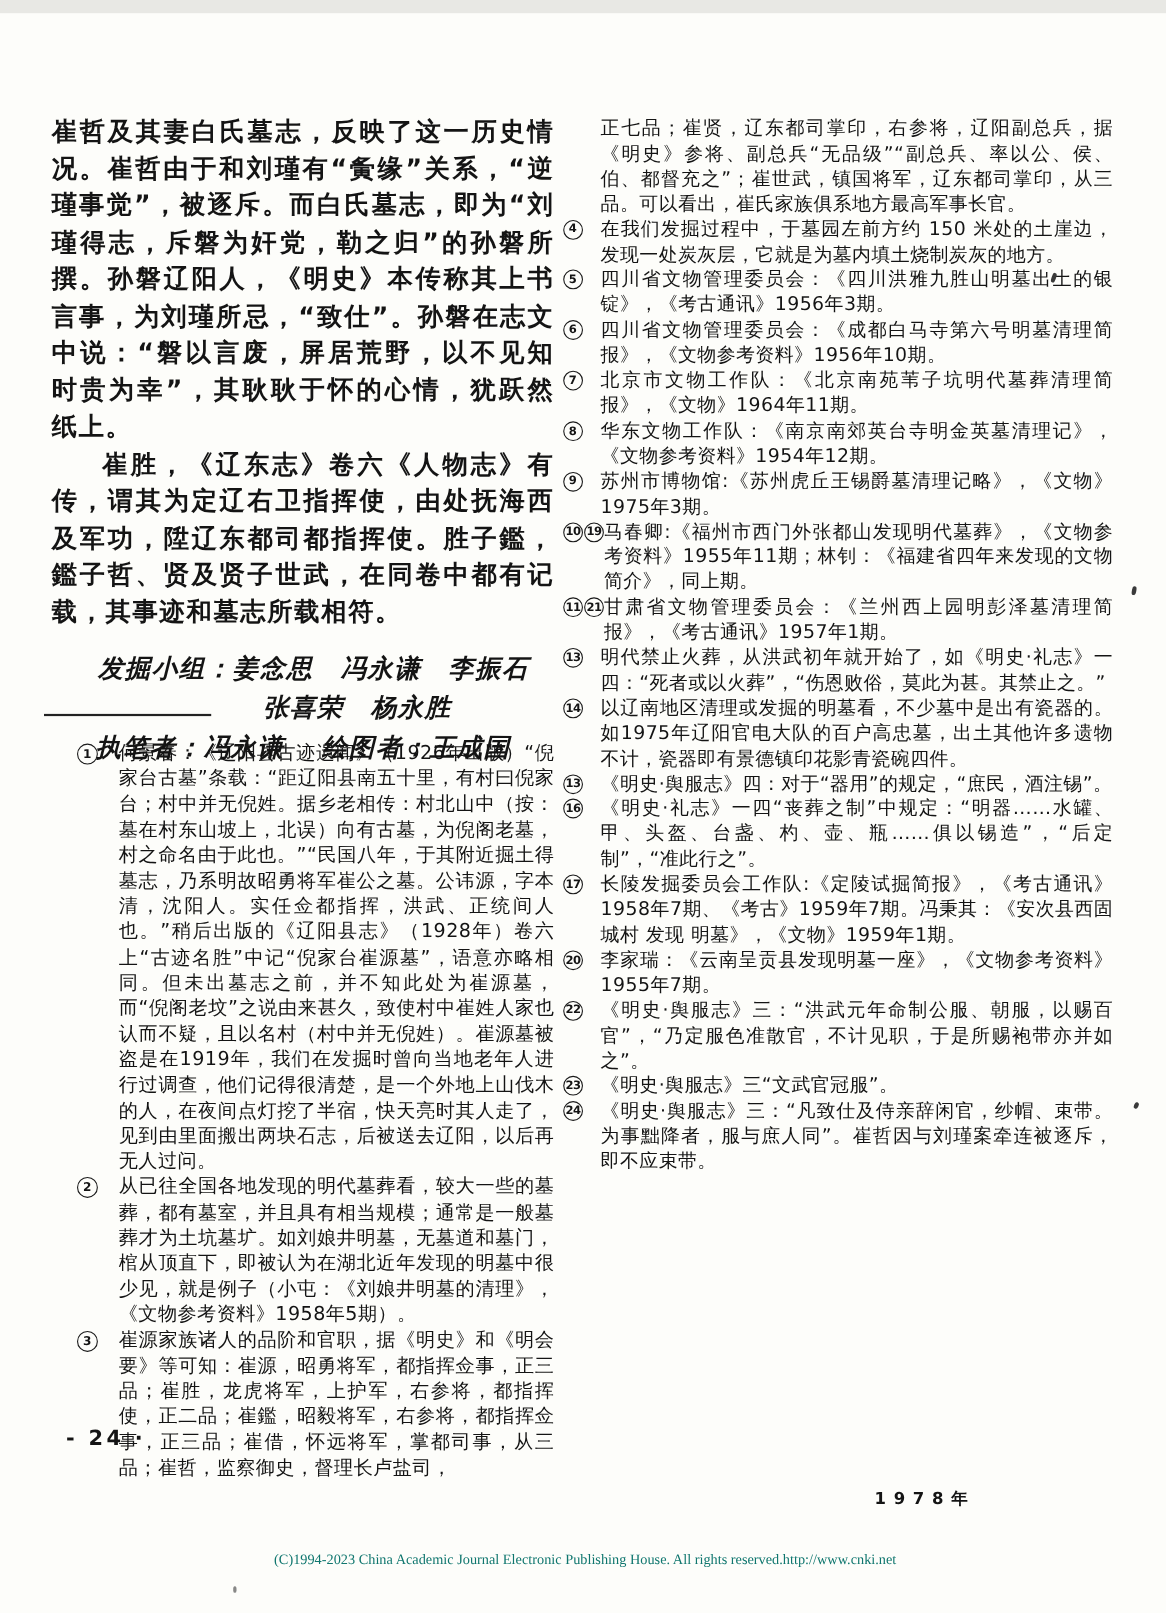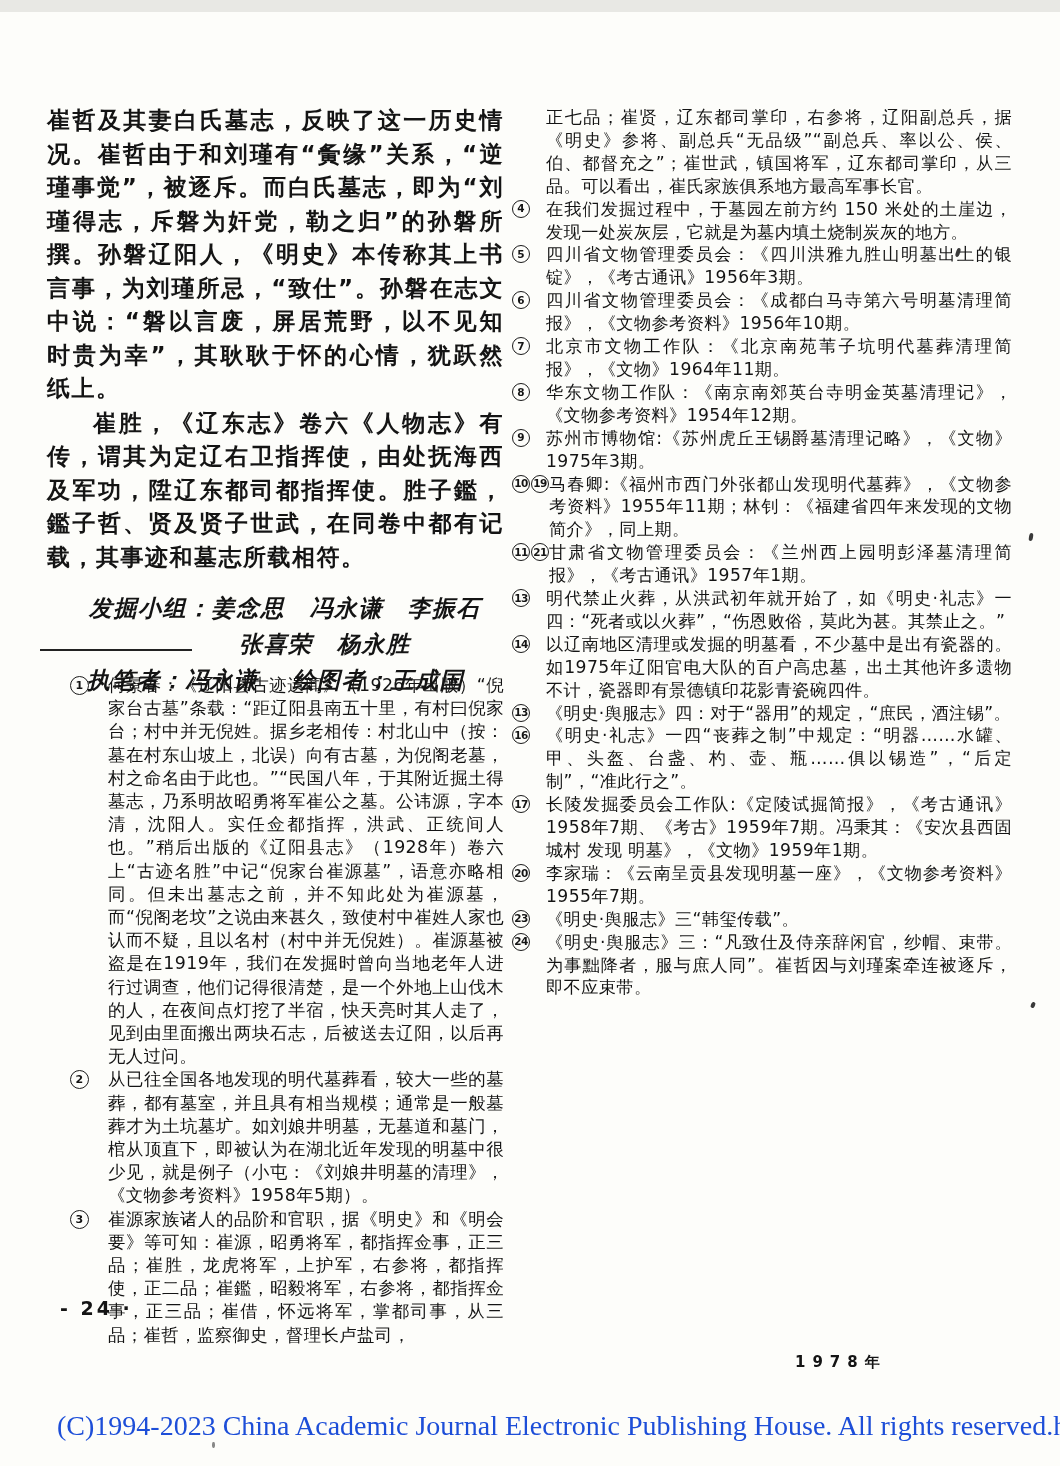--- a/index.html
+++ b/index.html
@@ -68,23 +68,23 @@
     position:absolute;left:60px;top:1285px;
     font-size:19px;font-weight:bold;letter-spacing:3px;
   }
   .year{
     position:absolute;left:795px;top:1341px;
     font-size:15px;font-weight:bold;letter-spacing:7px;
   }
   
   .watermark{
     position:absolute;left:57px;top:1398px;width:950px;
-    display:flex;justify-content:space-between;
+    display:flex;justify-content:center;
     font-family:"Liberation Serif", serif;
-    font-size:28px;color:#1d4ed8;
+    font-size:13px;color:#0f766e;
     white-space:nowrap;
   }
   
   .speck{position:absolute;background:#3a3a3a;border-radius:40%;}
   .speck.s1{left:956px;top:236px;width:4px;height:9px;transform:rotate(18deg);}
   .speck.s2{left:1029px;top:521px;width:4px;height:8px;transform:rotate(10deg);}
   .speck.s3{left:1031px;top:990px;width:4px;height:6px;transform:rotate(25deg);}
   .speck.s4{left:212px;top:1430px;width:3px;height:6px;opacity:.6;}
 </style>
 </head>
@@ -209,23 +209,29 @@
           <span class="fn-tx">长陵发掘委员会工作队:《定陵试掘简报》，《考古通讯》1958年7期、《考古》1959年7期。冯秉其：《安次县西固城村 发现 明墓》，《文物》1959年1期。</span>
         </div>
         <div class="fn-row">
           <span class="fn-mk">
             <span class="circ two">20</span>
           </span>
           <span class="fn-tx">李家瑞：《云南呈贡县发现明墓一座》，《文物参考资料》1955年7期。</span>
         </div>
         <div class="fn-row">
           <span class="fn-mk">
+            <span class="circ two">22</span>
+          </span>
+          <span class="fn-tx">《明史·舆服志》三：“洪武元年命制公服、朝服，以赐百官”，“乃定服色准散官，不计见职，于是所赐袍带亦并如之”。</span>
+        </div>
+        <div class="fn-row">
+          <span class="fn-mk">
             <span class="circ two">23</span>
           </span>
-          <span class="fn-tx">《明史·舆服志》三“韩玺传载”。</span>
+          <span class="fn-tx">《明史·舆服志》三“文武官冠服”。</span>
         </div>
         <div class="fn-row">
           <span class="fn-mk">
             <span class="circ two">24</span>
           </span>
           <span class="fn-tx">《明史·舆服志》三：“凡致仕及侍亲辞闲官，纱帽、束带。为事黜降者，服与庶人同”。崔哲因与刘瑾案牵连被逐斥，即不应束带。</span>
         </div>
       </div>
   </div>
 

